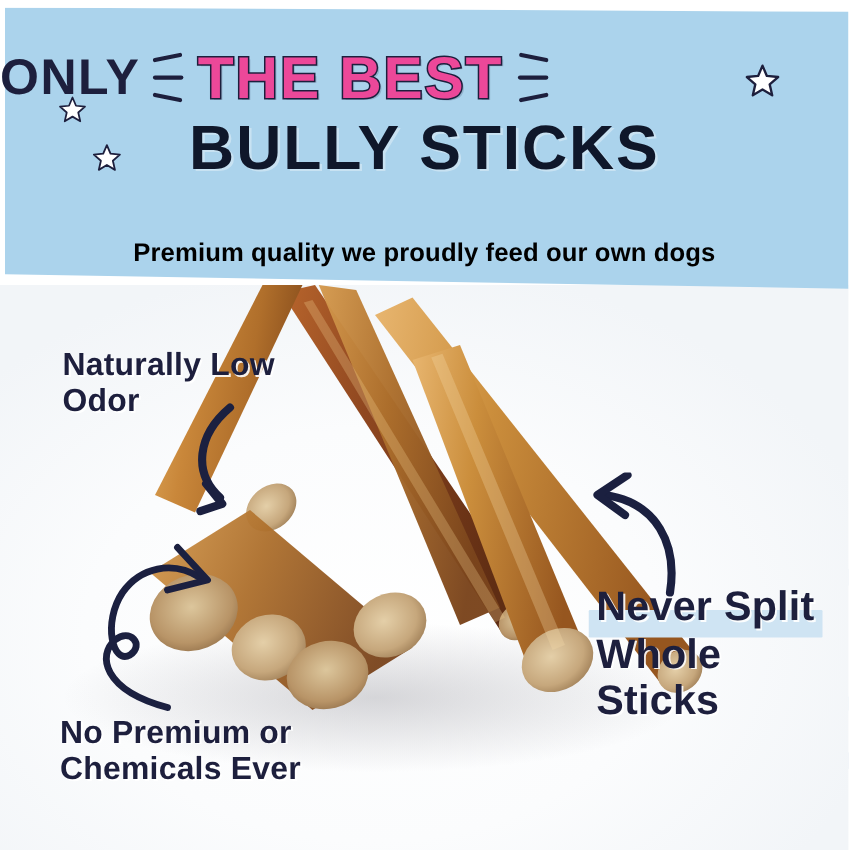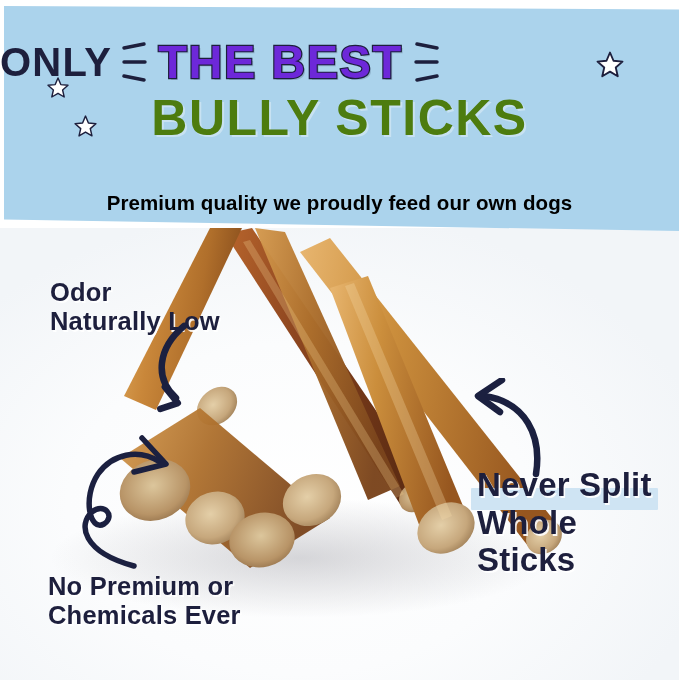--- a/index.html
+++ b/index.html
@@ -69,39 +69,39 @@
     letter-spacing: 1.2px;
     color: #1d1f3d;
     line-height: 1;
   }
   .word-best {
     font-family: "Liberation Sans", sans-serif;
     font-size: 47px;
     font-weight: 700;
     letter-spacing: 1.5px;
     line-height: 1;
-    color: #6d28d9;
+    color: #ec4899;
     -webkit-text-stroke: 2.4px #1d1f3d;
     paint-order: stroke fill;
     text-shadow: 2px 2px 0 rgba(29,31,61,0.18);
   }
 
   .burst { width: 26px; height: 46px; flex: 0 0 26px; }
 
   .headline-2 {
     position: absolute;
     left: 0; top: 93px;
     width: 679px;
     text-align: center;
     z-index: 5;
     font-family: "Liberation Sans", sans-serif;
     font-size: 50px;
     font-weight: 700;
     letter-spacing: 1.5px;
-    color: #4d7c0f;
+    color: #0f172a;
     line-height: 1;
     text-shadow: 2px 2px 0 rgba(255,255,255,0.35);
   }
 
   .subtitle {
     position: absolute;
     left: 0; top: 191px;
     width: 679px;
     text-align: center;
     z-index: 5;
@@ -257,22 +257,22 @@
       <line x1="24" y1="23" x2="3" y2="23" stroke="#1d1f3d" stroke-width="3.4" stroke-linecap="round"></line>
       <line x1="24" y1="37" x2="4" y2="41" stroke="#1d1f3d" stroke-width="3.4" stroke-linecap="round"></line>
     </svg>
   </div>
 
   <div class="headline-2">BULLY STICKS</div>
 
   <div class="subtitle">Premium quality we proudly feed our own dogs</div>
 
   <div class="callout callout-odor">
+    <div>Naturally Low</div>
     <div>Odor</div>
-    <div>Naturally Low</div>
   </div>
   <svg class="arrow arrow-odor" viewBox="0 0 120 102" aria-hidden="true">
     <path d="M 36 4 C 10 26 6 56 28 76" fill="none" stroke="#1b2040" stroke-width="6.5" stroke-linecap="round"></path>
     <path d="M 12 68 L 30 78 L 16 90" fill="none" stroke="#1b2040" stroke-width="6.5" stroke-linecap="round" stroke-linejoin="round" transform="rotate(22 22 79)"></path>
   </svg>
 
   <div class="callout callout-hormones">
     <div>No Premium or</div>
     <div>Chemicals Ever</div>
   </div>

